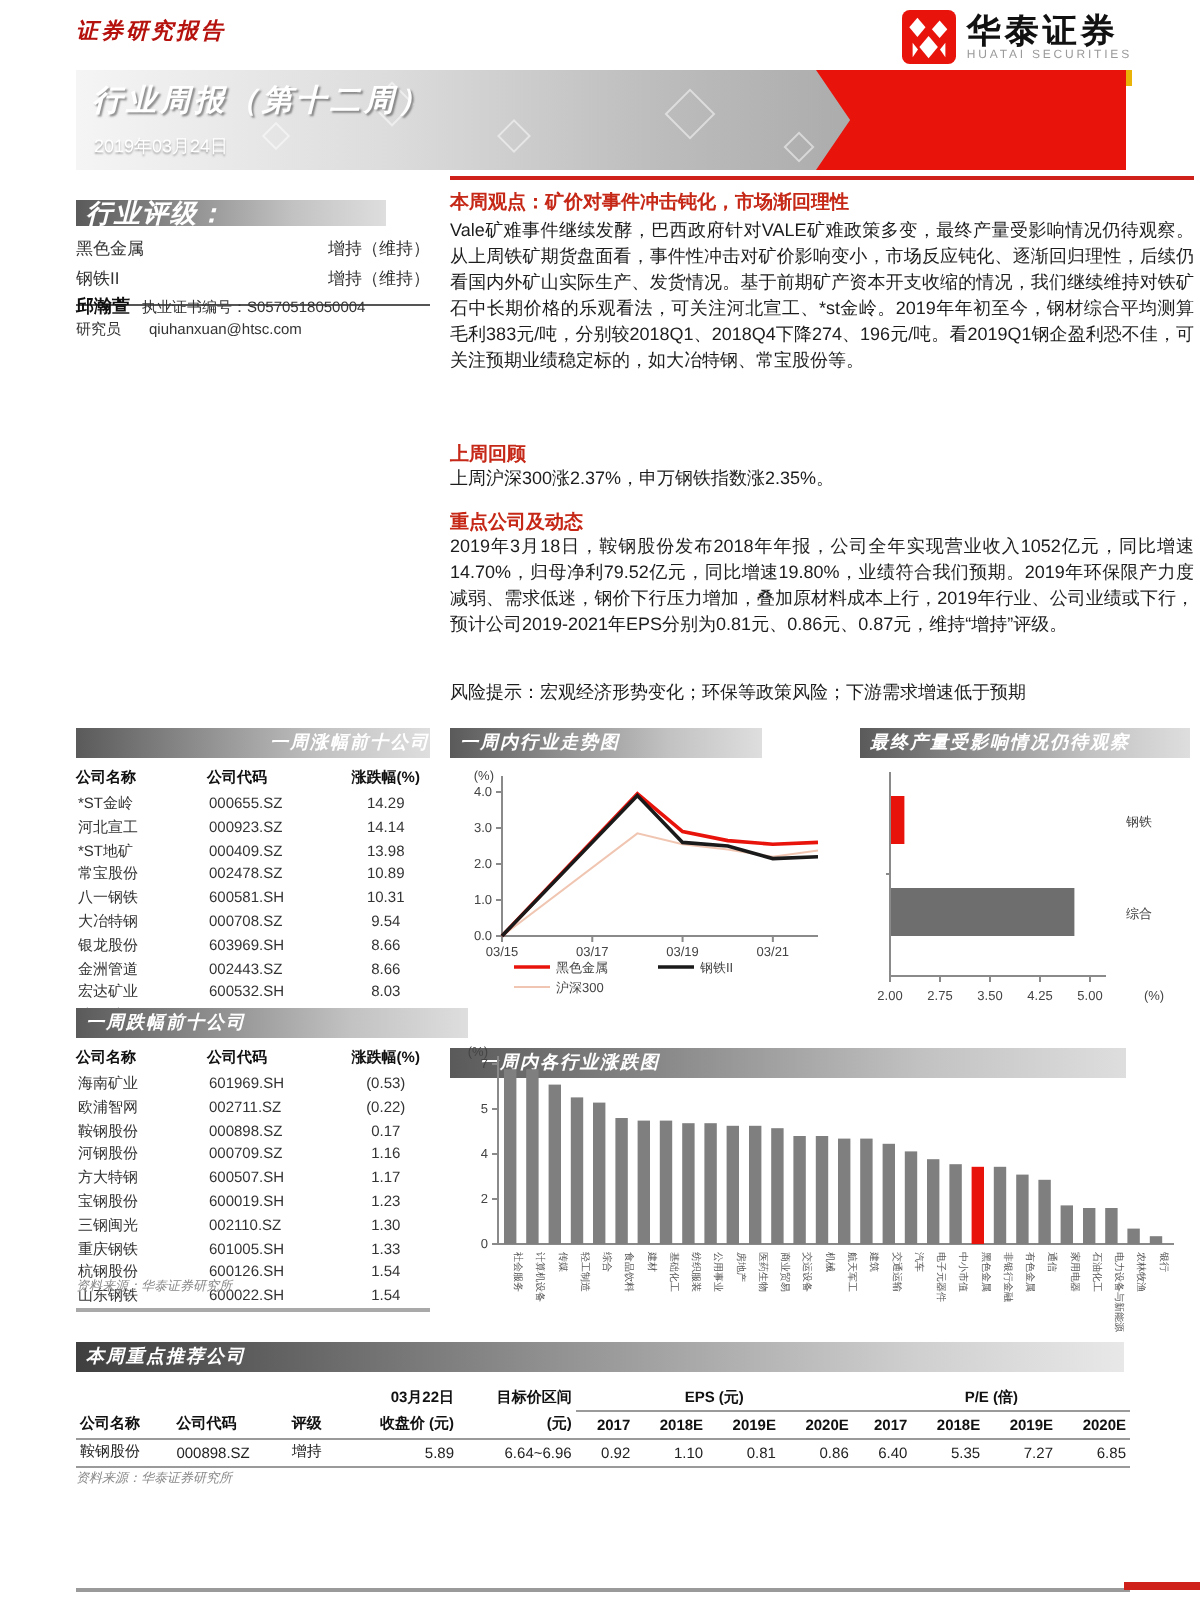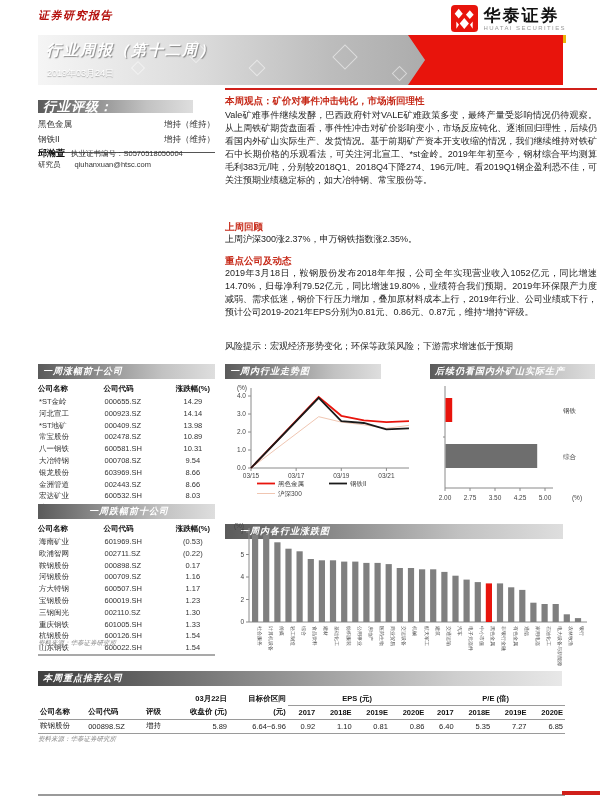--- a/index.html
+++ b/index.html
@@ -19,22 +19,22 @@
   .banner-title{position:absolute;left:8px;top:6px;font-size:15px;font-weight:bold;font-style:italic;color:#fff;
           letter-spacing:2px;text-shadow:1px 1px 1px rgba(60,60,60,.55);}
   .banner-date{position:absolute;left:9px;top:32px;font-size:9px;color:#fff;text-shadow:0 1px 1px rgba(60,60,60,.4);}
   .deco{position:absolute;border:1px solid rgba(255,255,255,.5);transform:rotate(45deg);}
   .redline{left:225px;top:88px;width:372px;height:2px;background:#d0201a;}
   
   .band{height:15px;color:#fff;font-weight:bold;font-style:italic;font-size:9px;line-height:15px;
         padding-left:5px;box-sizing:border-box;letter-spacing:1px;white-space:nowrap;
         background:linear-gradient(to right,#5a5a5a,#c2c2c2 70%,#dedede);}
   #band-rating{left:38px;top:100px;width:155px;height:13px;font-size:13px;line-height:13px;}
-  #band-gainers{left:38px;top:364px;width:177px;}
-  #band-losers{left:38px;top:504px;width:177px;text-align:center;}
+  #band-gainers{left:38px;top:364px;width:177px;text-align:right;}
+  #band-losers{left:38px;top:504px;width:196px;}
   #band-trend{left:225px;top:364px;width:156px;}
   #band-subsector{left:430px;top:364px;width:165px;}
   #band-industries{left:225px;top:524px;width:338px;padding-left:15px;}
   #band-recommend{left:38px;top:671px;width:524px;background:linear-gradient(to right,#3f3f3f,#cfcfcf 80%,#e8e8e8);}
   
   .ratings{left:38px;top:117px;width:177px;font-size:8.5px;border-bottom:1.5px solid #555;padding-bottom:5px;}
   .rating-row{display:flex;justify-content:space-between;padding:1.5px 0;color:#333;}
   .analyst{left:38px;top:148px;width:177px;font-size:7.5px;line-height:11px;color:#333;}
   .analyst .nm{font-size:9px;font-weight:bold;color:#111;margin-right:6px;}
   .analyst a{color:#333;text-decoration:none;}
@@ -302,21 +302,21 @@
         <polyline points="26.0,86.0 93.7,14.9 116.3,33.8 138.9,38.3 161.4,40.1 184.0,39.2" fill="none" stroke="#e8140c" stroke-width="1.8"></polyline>
         <polyline points="26.0,86.0 93.7,15.8 116.3,39.2 138.9,41.0 161.4,47.3 184.0,46.4" fill="none" stroke="#1a1a1a" stroke-width="1.8"></polyline>
         <line x1="32" y1="101.5" x2="50" y2="101.5" stroke="#e8140c" stroke-width="1.8"></line>
     <text x="53" y="104" class="tk">黑色金属</text>
         <line x1="104" y1="101.5" x2="122" y2="101.5" stroke="#1a1a1a" stroke-width="1.8"></line>
     <text x="125" y="104" class="tk">钢铁II</text>
         <line x1="32" y1="111.5" x2="50" y2="111.5" stroke="#f0c6b2" stroke-width="1"></line>
     <text x="53" y="114" class="tk">沪深300</text>
       </svg></div>
 
-  <div class="abs band" id="band-subsector">后续仍看国内外矿山实际生产</div>
+  <div class="abs band" id="band-subsector">最终产量受影响情况仍待观察</div>
   <div class="abs" id="chart-subsector"><svg width="162" height="140" viewBox="0 0 162 140">
         <line x1="12" y1="4" x2="12" y2="106" class="ax"></line>
          <line x1="12" y1="106" x2="120" y2="106" class="ax"></line>
          <line x1="10" y1="55" x2="12" y2="55" class="ax"></line>
         <line x1="12" y1="106" x2="12" y2="109" class="ax"></line>
         <text x="12" y="118" class="tk" text-anchor="middle" font-size="6">2.00</text>
         <line x1="37" y1="106" x2="37" y2="109" class="ax"></line>
         <text x="37" y="118" class="tk" text-anchor="middle" font-size="6">2.75</text>
         <line x1="62" y1="106" x2="62" y2="109" class="ax"></line>
         <text x="62" y="118" class="tk" text-anchor="middle" font-size="6">3.50</text>

